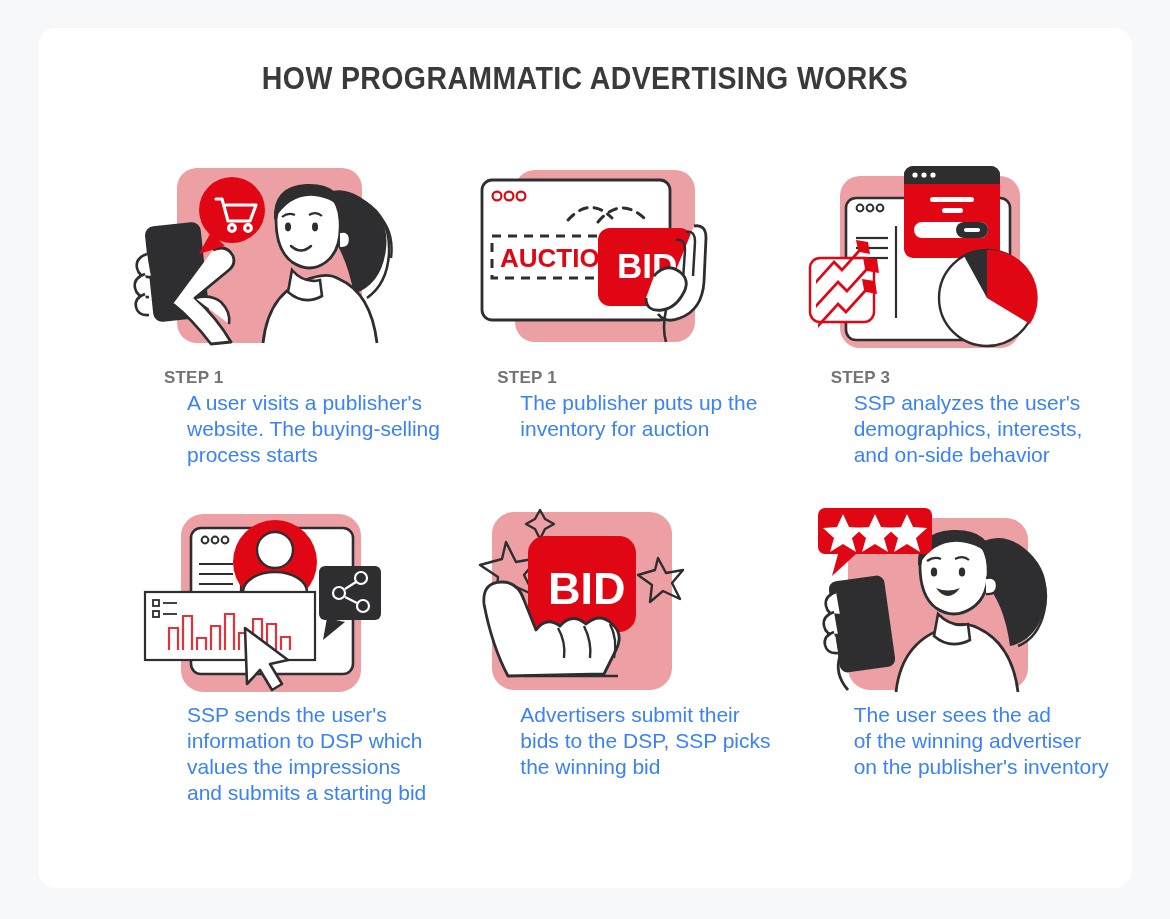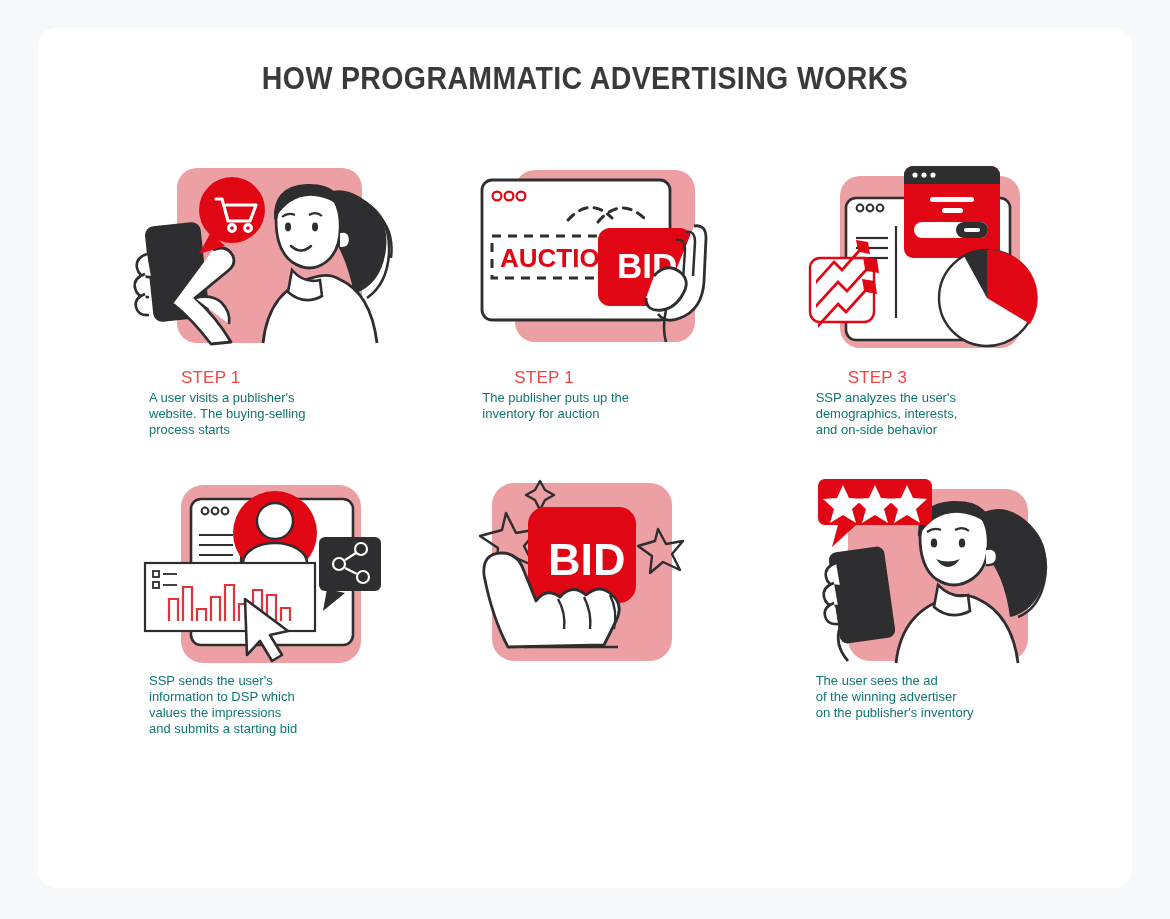--- a/index.html
+++ b/index.html
@@ -39,33 +39,33 @@
   }
   .row { display: flex; }
   .row.row2 { margin-top: 33px; }
   .cell { width: 340px; position: relative; }
   .art {
     position: relative;
     width: 280px; height: 200px;
     margin-left: 8px;
   }
   .step-label {
-    margin-left: 52px;
+    margin-left: 35px;
     margin-top: 10px;
     font-size: 17px;
-    font-weight: normal;
-    color: #ef4444;
+    font-weight: bold;
+    color: #737373;
     letter-spacing: 0.2px;
   }
   .step-body {
-    margin-left: 20px;
+    margin-left: 58px;
     margin-top: 2px;
-    font-size: 13px;
+    font-size: 21px;
     line-height: 1.23;
-    color: #0f766e;
+    color: #3b82f6;
     white-space: pre-line;
   }
   svg { display: block; overflow: visible; }
 </style>
 </head>
 <body>
 
 <div class="page">
   <div class="card">
 
@@ -276,20 +276,23 @@
               <rect x="58" y="36" width="108" height="96" rx="17" fill="#e00613"></rect>
               <text x="78" y="104" font-family="Liberation Sans, sans-serif" font-size="45" font-weight="bold" fill="#ffffff">BID</text>
 
               <path d="M14 104 q-2 -22 18 -22 q16 0 22 18 l12 30 q10 -14 24 -4 q12 -14 26 -2 q14 -12 26 0 q12 10 4 26 l-12 24 l-96 2 q-16 -30 -24 -72 z" fill="#ffffff" stroke="#2e2e30" stroke-width="2.8" stroke-linejoin="round"></path>
               <line x1="54" y1="176" x2="148" y2="176" stroke="#2e2e30" stroke-width="2.6"></line>
               <path d="M88 128 q8 14 6 30" fill="none" stroke="#2e2e30" stroke-width="2.4"></path>
               <path d="M114 126 q8 16 6 32" fill="none" stroke="#2e2e30" stroke-width="2.4"></path>
               <path d="M140 124 q8 16 4 34" fill="none" stroke="#2e2e30" stroke-width="2.4"></path>
             </svg>
           </div>
+          <div class="step-body">Advertisers submit their
+bids to the DSP, SSP picks
+the winning bid</div>
         </div>
 
         <div class="cell">
           <div class="art">
             <svg width="280" height="200" viewBox="0 0 280 200">
               <rect x="44" y="18" width="180" height="172" rx="22" fill="#eda0a4"></rect>
 
               <path d="M168 48 q26 -20 52 0 q30 24 20 62 q-8 30 -34 36 q-6 -44 -26 -64 z" fill="#2e2e30"></path>
               <path d="M222 56 q26 22 18 56 q-6 26 -26 34" fill="none" stroke="#2e2e30" stroke-width="2.6"></path>
 

